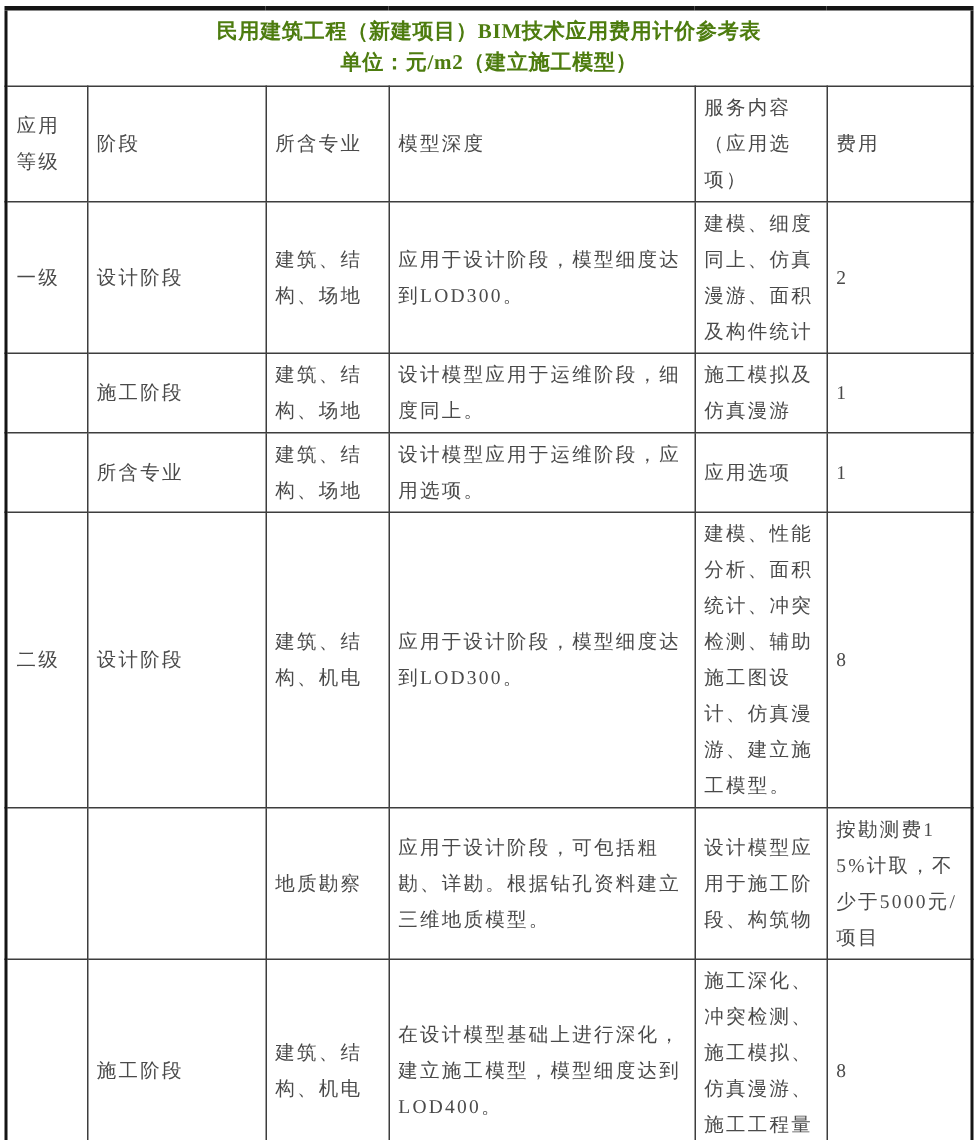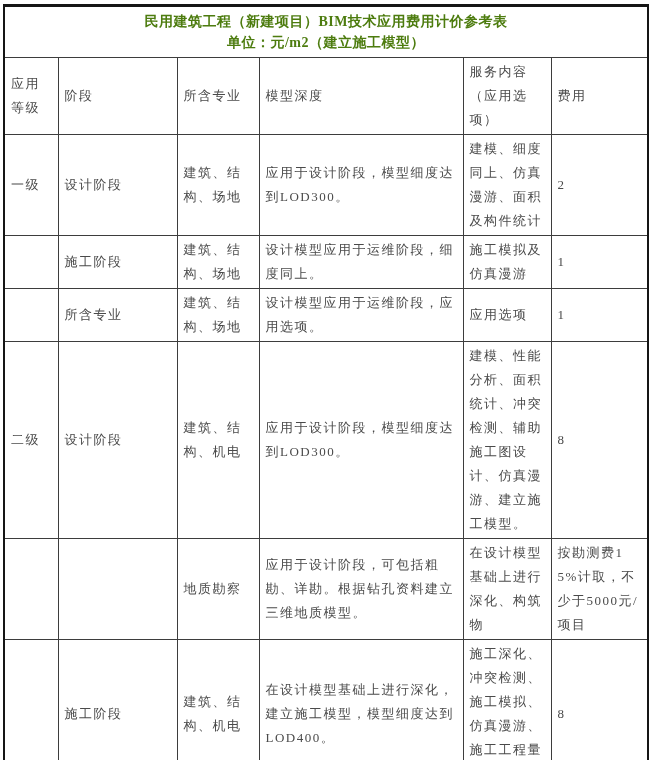--- a/index.html
+++ b/index.html
@@ -128,21 +128,21 @@
       <td>应用于设计阶段，模型细度达到LOD300。</td>
       <td>建模、性能分析、面积统计、冲突检测、辅助施工图设计、仿真漫游、建立施工模型。</td>
       <td>8</td>
     </tr>
 
     <tr class="row-5">
       <td></td>
       <td></td>
       <td>地质勘察</td>
       <td>应用于设计阶段，可包括粗勘、详勘。根据钻孔资料建立三维地质模型。</td>
-      <td>在设计模型基础上进行深化、构筑物</td>
+      <td>设计模型应用于施工阶段、构筑物</td>
       <td>按勘测费15%计取，不少于5000元/项目</td>
     </tr>
 
     <tr class="row-6">
       <td></td>
       <td>施工阶段</td>
       <td>建筑、结构、机电</td>
       <td>在设计模型基础上进行深化，建立施工模型，模型细度达到LOD400。</td>
       <td>施工深化、冲突检测、施工模拟、仿真漫游、施工工程量统计。</td>
       <td>8</td>

